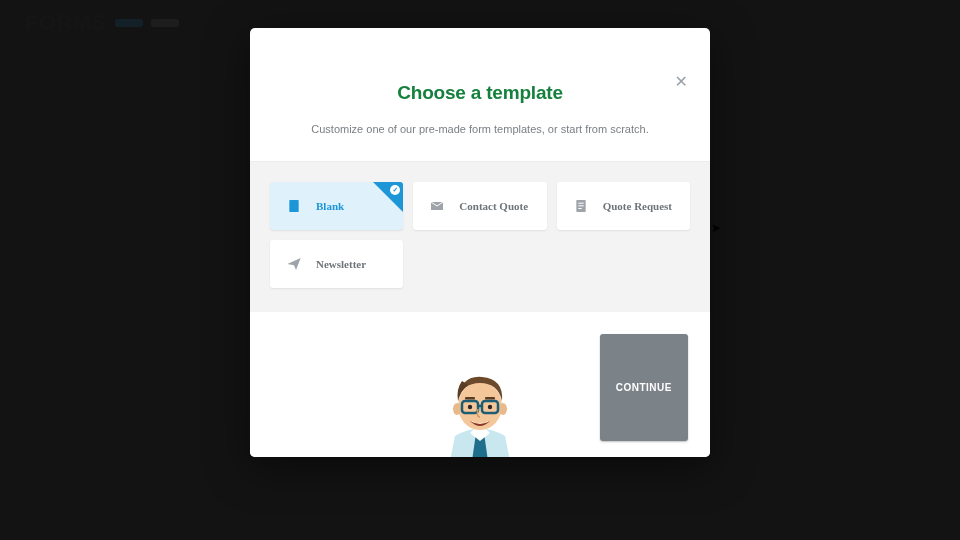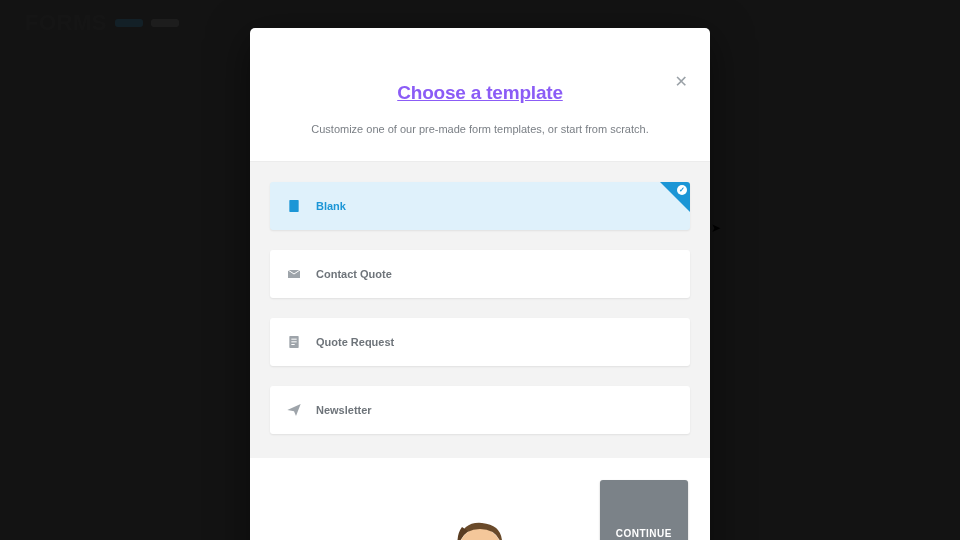--- a/index.html
+++ b/index.html
@@ -13,25 +13,25 @@
   .bg-chip.blue { background: #2aa3e0; }
   .bg-chip.grey { background: #8a8a8a; }
 
   
   .overlay { position: absolute; inset: 0; background: rgba(0,0,0,0.55); display: flex; justify-content: center; align-items: flex-start; }
   .modal { width: 460px; margin-top: 28px; background: #fff; border-radius: 5px; box-shadow: 0 10px 40px rgba(0,0,0,0.5); overflow: hidden; position: relative; }
 
   .modal-close { position: absolute; top: 46px; right: 22px; color: #9aa1a7; font-size: 16px; cursor: pointer; line-height: 1; }
 
   .modal-header { padding: 54px 40px 26px; text-align: center; }
-  .modal-title { font-size: 19px; font-weight: 800; color: #8b5cf6; font-family: "Arial Black", Arial, sans-serif; letter-spacing: -0.2px; text-decoration: underline; }
+  .modal-title { font-size: 19px; font-weight: 800; color: #15803d; font-family: "Arial Black", Arial, sans-serif; letter-spacing: -0.2px; }
   .modal-sub { margin-top: 19px; font-size: 11px; color: #7a7f85; }
 
   .template-area { background: #f3f3f3; padding: 20px 20px 24px; border-top: 1px solid #ececec; }
-  .template-grid { display: grid; grid-template-columns: 1fr; gap: 20px; }
+  .template-grid { display: grid; grid-template-columns: 1fr 1fr 1fr; gap: 10px; font-family: Liberation Serif, serif; }
 
   .card { position: relative; background: #fff; height: 48px; border-radius: 3px; display: flex; align-items: center; padding: 0 16px; cursor: pointer; box-shadow: 0 1px 2px rgba(0,0,0,0.08); }
   .card.create { grid-column: span 1; }
   .card .icon { width: 16px; height: 16px; display: inline-flex; align-items: center; justify-content: center; color: #9ea4aa; flex: 0 0 16px; }
   .card .label { margin-left: 14px; font-size: 11px; font-weight: 700; color: #6e747a; }
 
   .card.selected { background: #dff1fb; }
   .card.selected .label { color: #1c96d6; }
   .card.selected .icon { color: #1c96d6; }
 

